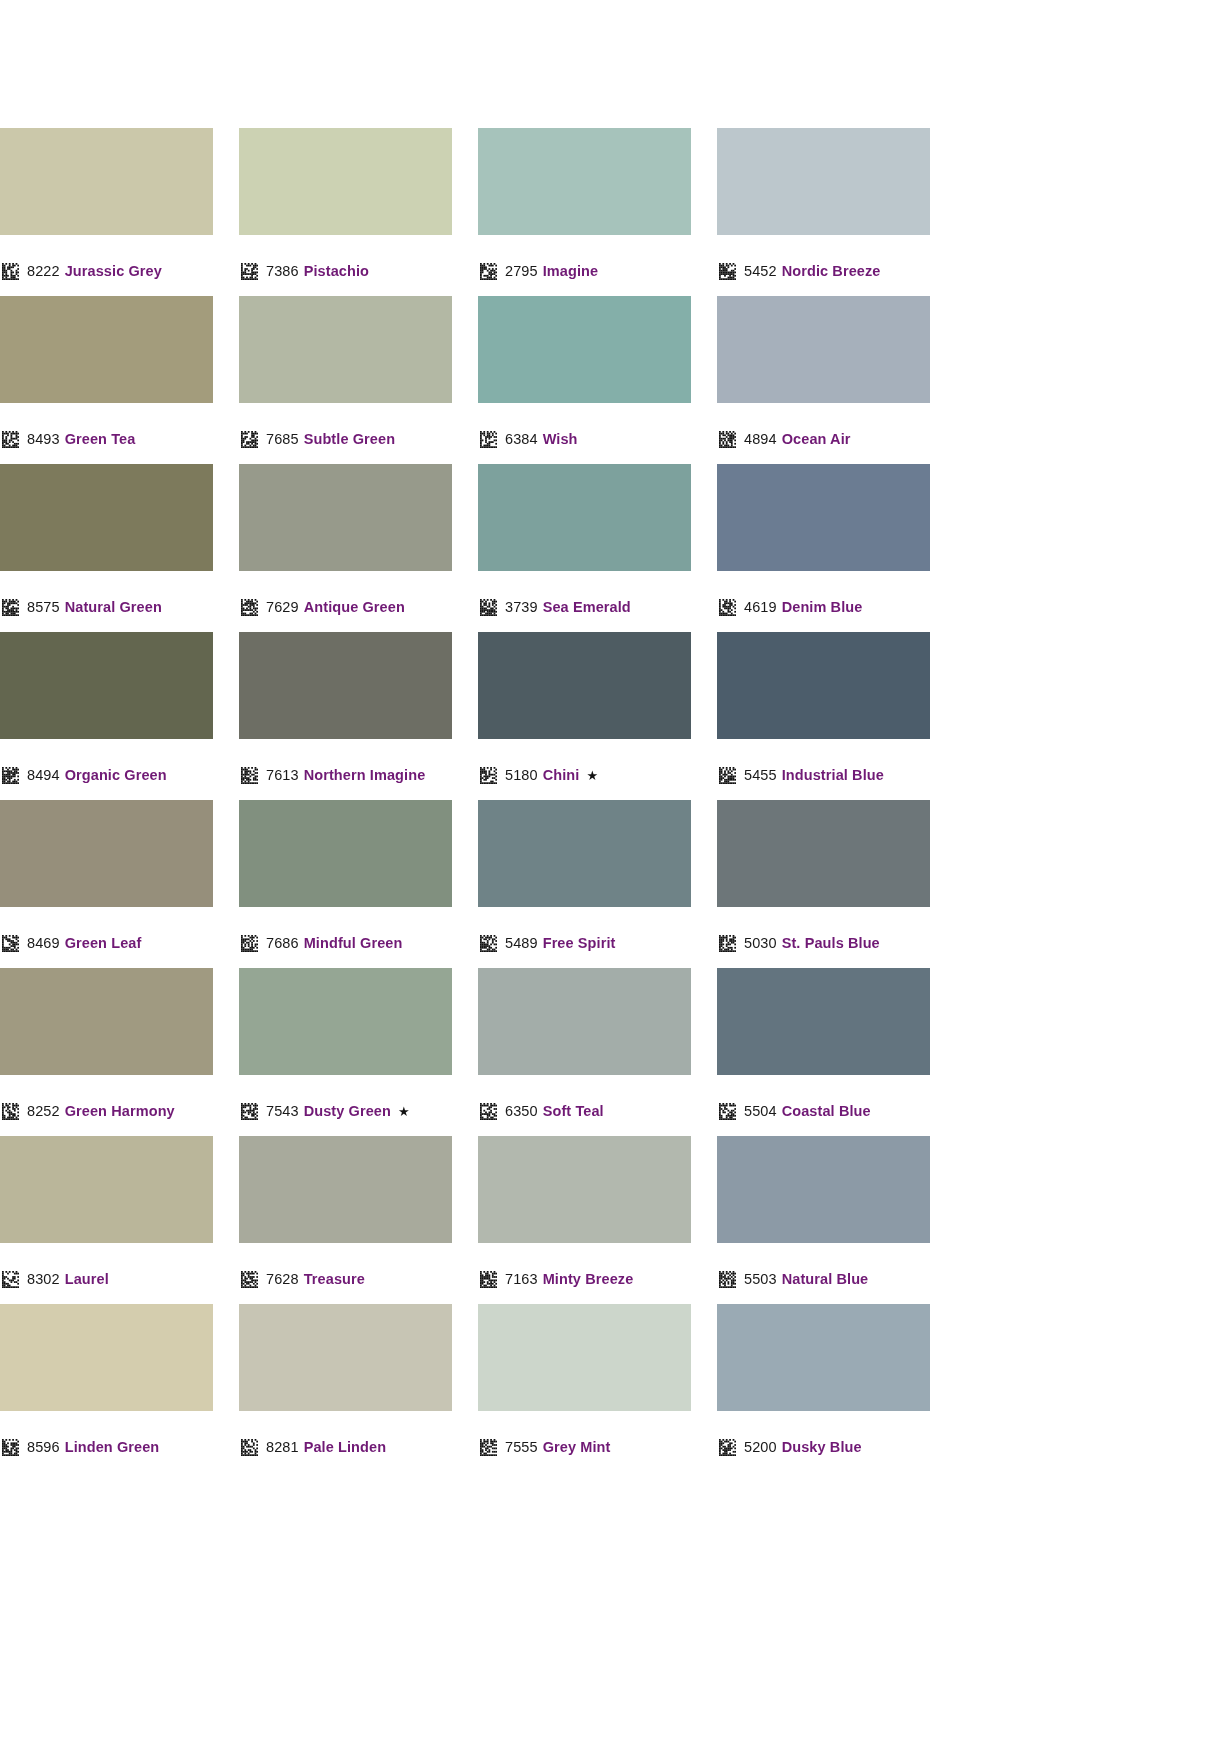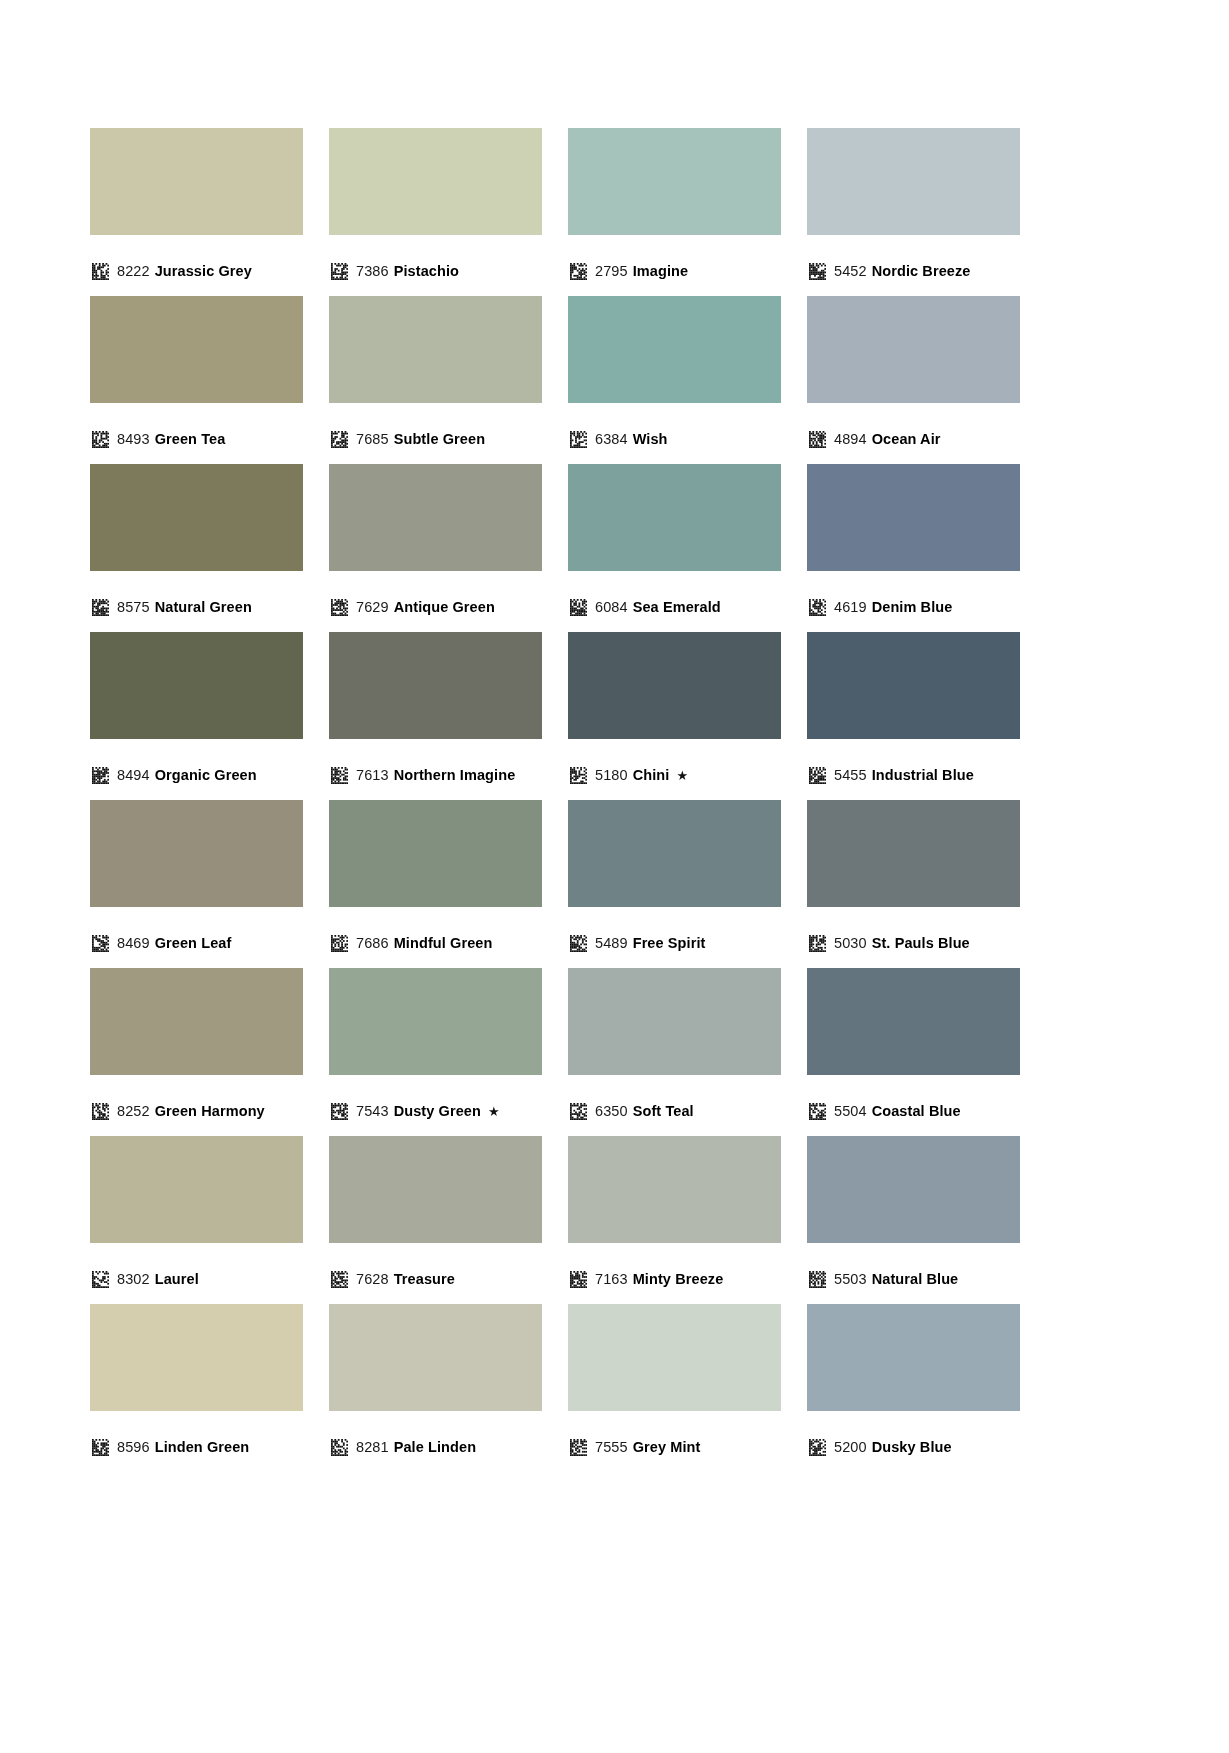--- a/index.html
+++ b/index.html
@@ -23,21 +23,20 @@
     box-sizing: border-box;
     padding: 128px 0 0 0;
   }
 
   .swatch-grid {
     display: grid;
     grid-template-columns: repeat(4, 213px);
     column-gap: 26px;
     row-gap: 0px;
     justify-content: start;
-    padding-left: 90px;
   }
 
   .swatch-cell {
     width: 213px;
     height: 168px;
     position: relative;
     box-sizing: border-box;
   }
 
   .swatch-chip {
@@ -67,21 +66,21 @@
   .swatch-code {
     font-size: 14.5px;
     font-weight: 400;
     color: #1a1a1a;
     letter-spacing: 0.1px;
   }
 
   .swatch-name {
     font-size: 14.5px;
     font-weight: 700;
-    color: #000000;
+    color: #701a75;
     margin-left: 5px;
     letter-spacing: 0.1px;
   }
 
   .swatch-star {
     font-size: 13px;
     color: #111111;
     margin-left: 7px;
     line-height: 1;
   }
@@ -900,21 +899,21 @@
             <rect x="1.70" y="15.30" width="1.76" height="1.76" fill="#111111"></rect>
             <rect x="3.40" y="15.30" width="1.76" height="1.76" fill="#111111"></rect>
             <rect x="5.10" y="15.30" width="1.76" height="1.76" fill="#111111"></rect>
             <rect x="6.80" y="15.30" width="1.76" height="1.76" fill="#111111"></rect>
             <rect x="8.50" y="15.30" width="1.76" height="1.76" fill="#111111"></rect>
             <rect x="10.20" y="15.30" width="1.76" height="1.76" fill="#111111"></rect>
             <rect x="11.90" y="15.30" width="1.76" height="1.76" fill="#111111"></rect>
             <rect x="13.60" y="15.30" width="1.76" height="1.76" fill="#111111"></rect>
             <rect x="15.30" y="15.30" width="1.76" height="1.76" fill="#111111"></rect>
           </svg>
-      <span class="swatch-code">6084</span>
+      <span class="swatch-code">3739</span>
       <span class="swatch-name">Sea Emerald</span>
 
     </div>
   </div>
       <div class="swatch-cell" title="4619 Denim Blue">
     <div class="swatch-chip" style="background-color: rgb(107, 124, 146);"></div>
     <div class="swatch-label">
       <svg class="dm-icon" viewBox="0 0 17 17" xmlns="http://www.w3.org/2000/svg" aria-hidden="true">
             <rect x="0" y="0" width="17" height="17" fill="#ffffff"></rect>
             <rect x="0.00" y="0.00" width="1.76" height="1.76" fill="#111111"></rect>

